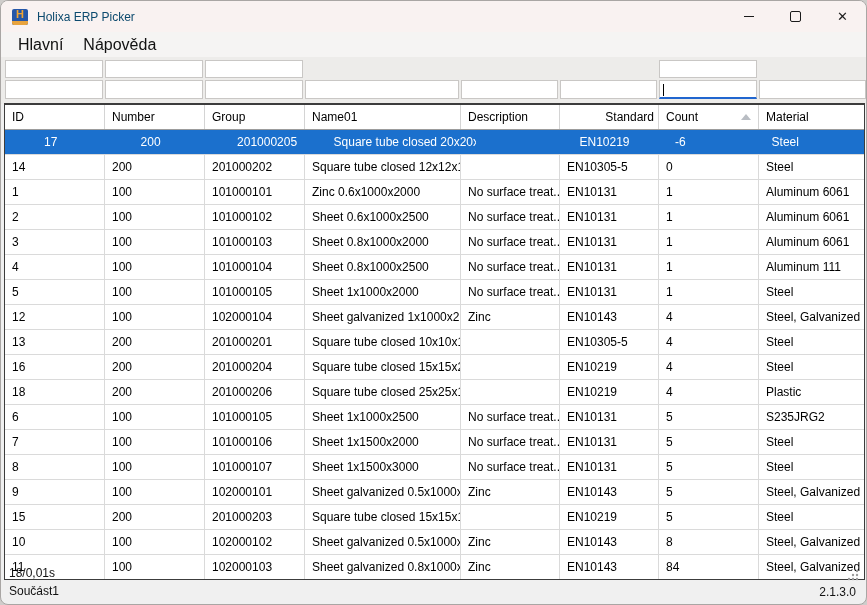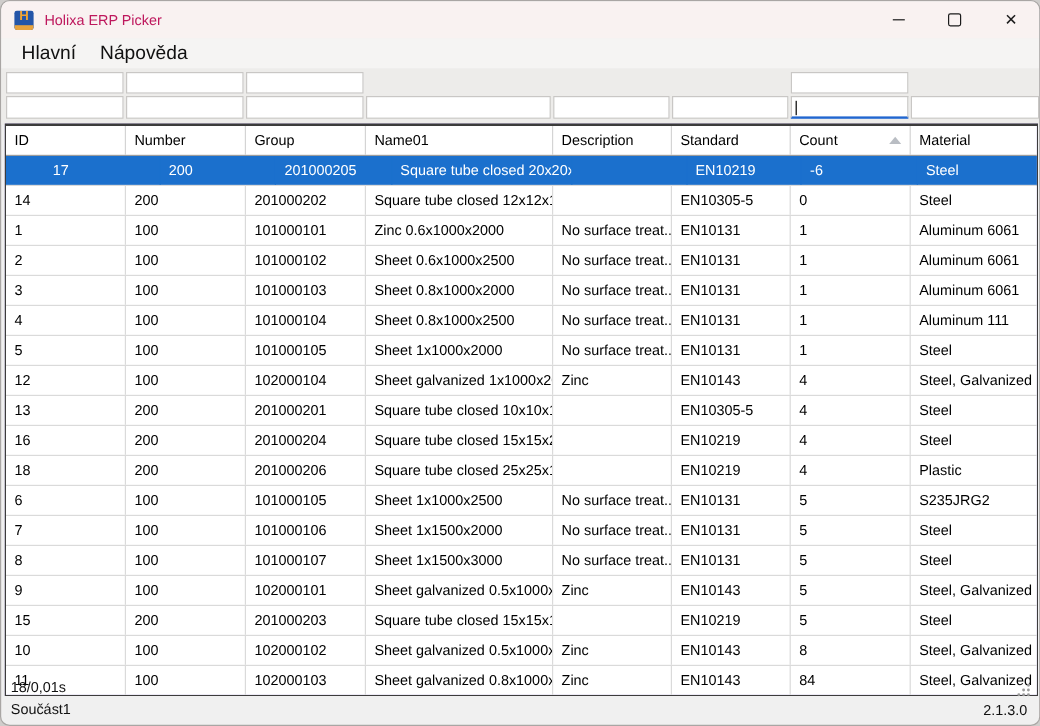--- a/index.html
+++ b/index.html
@@ -13,39 +13,39 @@
     border:1px solid #a9a6a4;border-radius:8px;overflow:hidden;
     background:#f0f0f0;
   }
   
   .titlebar{height:31px;background:#f9f2f1;display:flex;align-items:center;}
   .app-icon{width:16px;height:16px;margin:0 9px 0 11px;position:relative;
     background:#2456a8;border-radius:2px;overflow:hidden;flex:0 0 auto;}
   .app-icon .letter{position:absolute;top:-1px;left:0;right:0;text-align:center;
     font-size:11px;font-weight:bold;color:#f0a432;}
   .app-icon .band{position:absolute;bottom:0;left:0;right:0;height:4px;background:#e8a33d;}
-  .title-text{font-size:12px;color:#be185d;}
+  .title-text{font-size:12px;color:#0c4a6e;}
   .caption-buttons{margin-left:auto;display:flex;height:100%;}
   .cap-btn{width:47px;height:31px;display:flex;align-items:center;justify-content:center;color:#1b1b1b;}
   .glyph-min{width:10px;height:1px;background:#1b1b1b;}
   .glyph-max{width:9px;height:9px;border:1px solid #1b1b1b;border-radius:2px;}
   .glyph-close{font-size:13px;line-height:1;}
   
   .menubar{height:25px;background:#f5f4f3;display:flex;align-items:center;padding-left:7px;}
   .menu-item{font-size:16px;color:#111;padding:4px 10px;}
   
   .filter-area{position:relative;height:47px;background:#edecea;}
   .filter-input{position:absolute;box-sizing:border-box;background:#fff;
     border:1px solid #c9c7c5;font-size:12px;padding:0 3px;}
   .filter-input.row1{top:3px;height:18px;}
   .filter-input.row2{top:23px;height:19px;}
   .filter-input.focused{border-bottom:2px solid #2166cf;}
   .caret{position:absolute;left:3px;top:3px;width:1px;height:12px;background:#000;}
   
-  .grid{position:absolute;left:3px;top:102px;width:861px;background:#c4b5fd;
+  .grid{position:absolute;left:3px;top:102px;width:861px;background:#1d4ed8;
     box-sizing:border-box;border:1px solid #3c3c3c;border-top-width:2px;}
   .grid-header{display:flex;height:24px;background:#fff;border-bottom:1px solid #9c9c9c;}
   .hcell{box-sizing:border-box;height:24px;border-right:1px solid #d4d4d4;
     padding:5px 4px 0 7px;font-size:12px;color:#000;position:relative;
     white-space:nowrap;overflow:hidden;}
   .hcell:last-child{border-right:none;}
   .sort-arrow{position:absolute;right:7px;top:9px;width:0;height:0;
     border-left:5px solid transparent;border-right:5px solid transparent;
     border-bottom:6px solid #b9bdc3;}
   .grid-row{display:flex;height:24px;background:#fff;border-bottom:1px solid #dadada;}
@@ -108,21 +108,21 @@
       <div class="filter-input row2" style="left: 758px; width: 107px;"></div>
     </div>
 
   <div class="grid">
     <div class="grid-header">
         <div class="hcell" style="width: 100px;">ID</div>
         <div class="hcell" style="width: 100px;">Number</div>
         <div class="hcell" style="width: 100px;">Group</div>
         <div class="hcell" style="width: 156px;">Name01</div>
         <div class="hcell" style="width: 99px;">Description</div>
-        <div class="hcell" style="width: 99px;">Standard</div>
+        <div class="hcell" style="width: 99px; text-align: right;">Standard</div>
         <div class="hcell" style="width: 100px;">Count<div class="sort-arrow"></div></div>
         <div class="hcell" style="width: 103px;">Material</div>
       </div>
     <div id="grid-body">
         <div class="grid-row selected">
           <div class="cell" style="width: 100px; margin-left: 32px;">17</div>
           <div class="cell" style="width: 100px;">200</div>
           <div class="cell" style="width: 100px;">201000205</div>
           <div class="cell" style="width: 156px;">Square tube closed 20x20x2</div>
           <div class="cell" style="width: 99px;"></div>

